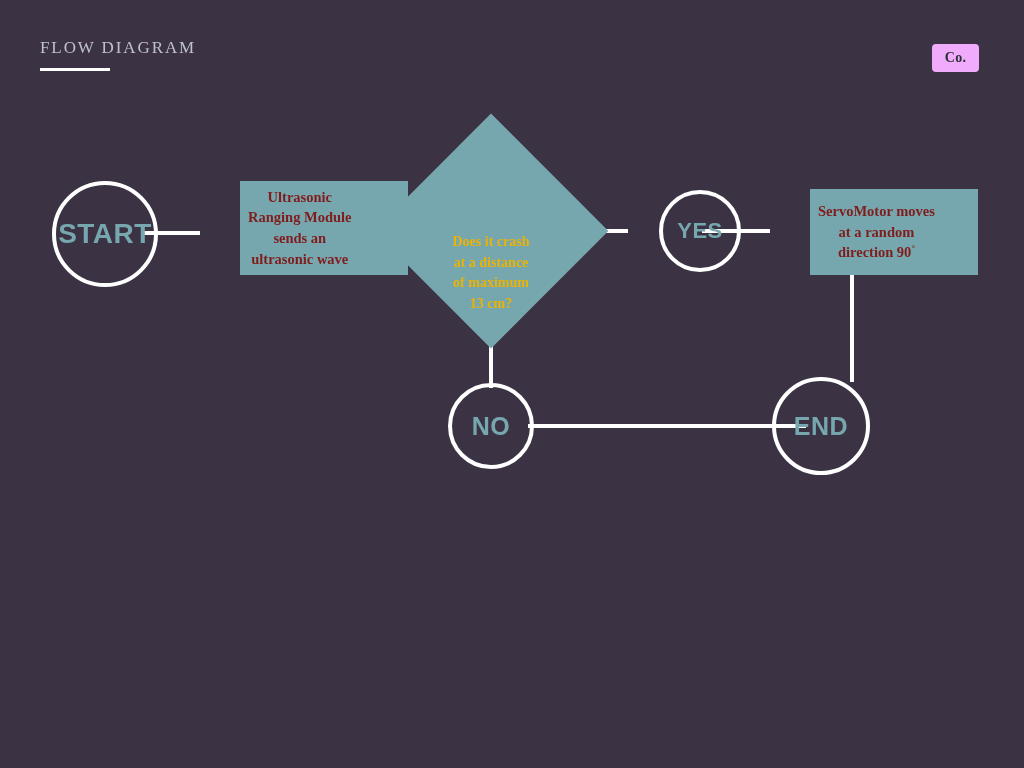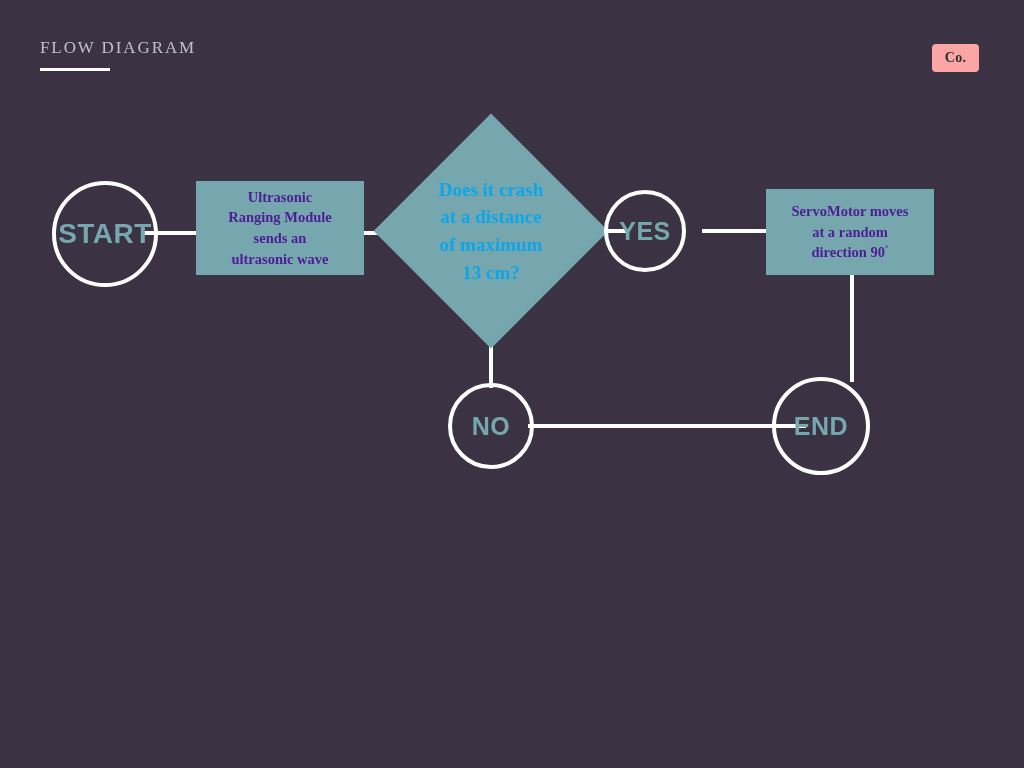--- a/index.html
+++ b/index.html
@@ -39,21 +39,21 @@
     width: 70px;
     height: 3px;
     background: #FFFFFF;
   }
   #logo-badge {
     position: absolute;
     left: 932px;
     top: 44px;
     width: 47px;
     height: 28px;
-    background: #fca5a5;
+    background: #f0abfc;
     border-radius: 4px;
     display: flex;
     align-items: center;
     justify-content: center;
     font-family: "Liberation Serif", serif;
     font-weight: bold;
     font-size: 14px;
     color: #2C2F36;
     letter-spacing: 0.3px;
   }
@@ -81,50 +81,51 @@
     font-weight: bold;
     letter-spacing: 0.5px;
   }
   #node-start {
     left: 40px; top: 181px;
     width: 106px; height: 106px;
     font-size: 28px;
     margin-left: 12px;
   }
   #node-yes {
-    left: 604px; top: 190px;
+    left: 659px; top: 190px;
     width: 82px; height: 82px;
-    font-size: 25px;
+    font-size: 22px;
   }
   #node-no {
     left: 448px; top: 383px;
     width: 86px; height: 86px;
     font-size: 25px;
   }
   #node-end {
     left: 772px; top: 377px;
     width: 98px; height: 98px;
     font-size: 25px;
   }
 
   
   .rect-node {
     position: absolute;
     background: #77A7AE;
     box-sizing: border-box;
     display: flex;
     align-items: center;
-    justify-content: center;
+    justify-content: flex-start;
     text-align: center;
     font-family: "Liberation Serif", serif;
     font-weight: bold;
-    color: #4c1d95;
+    color: #7f1d1d;
     font-size: 14.5px;
     line-height: 1.42;
     padding: 6px 8px;
+    margin-left: 44px;
   }
   #node-process-1 {
     left: 196px; top: 181px;
     width: 168px; height: 94px;
   }
   #node-process-2 {
     left: 766px; top: 189px;
     width: 168px; height: 86px;
   }
 
@@ -137,27 +138,27 @@
   #node-decision-shape {
     position: absolute;
     inset: 0;
     background: #77A7AE;
     transform: rotate(45deg);
   }
   #node-decision-text {
     position: absolute;
     inset: 0;
     display: flex;
-    align-items: center;
+    align-items: flex-end;
     justify-content: center;
     text-align: center;
     font-family: "Liberation Serif", serif;
     font-weight: bold;
-    color: #0ea5e9;
-    font-size: 19px;
+    color: #eab308;
+    font-size: 14px;
     line-height: 1.46;
   }
   .sup-deg {
     font-size: 0.62em;
     vertical-align: super;
     line-height: 0;
   }
 </style>
 </head>
 <body>

